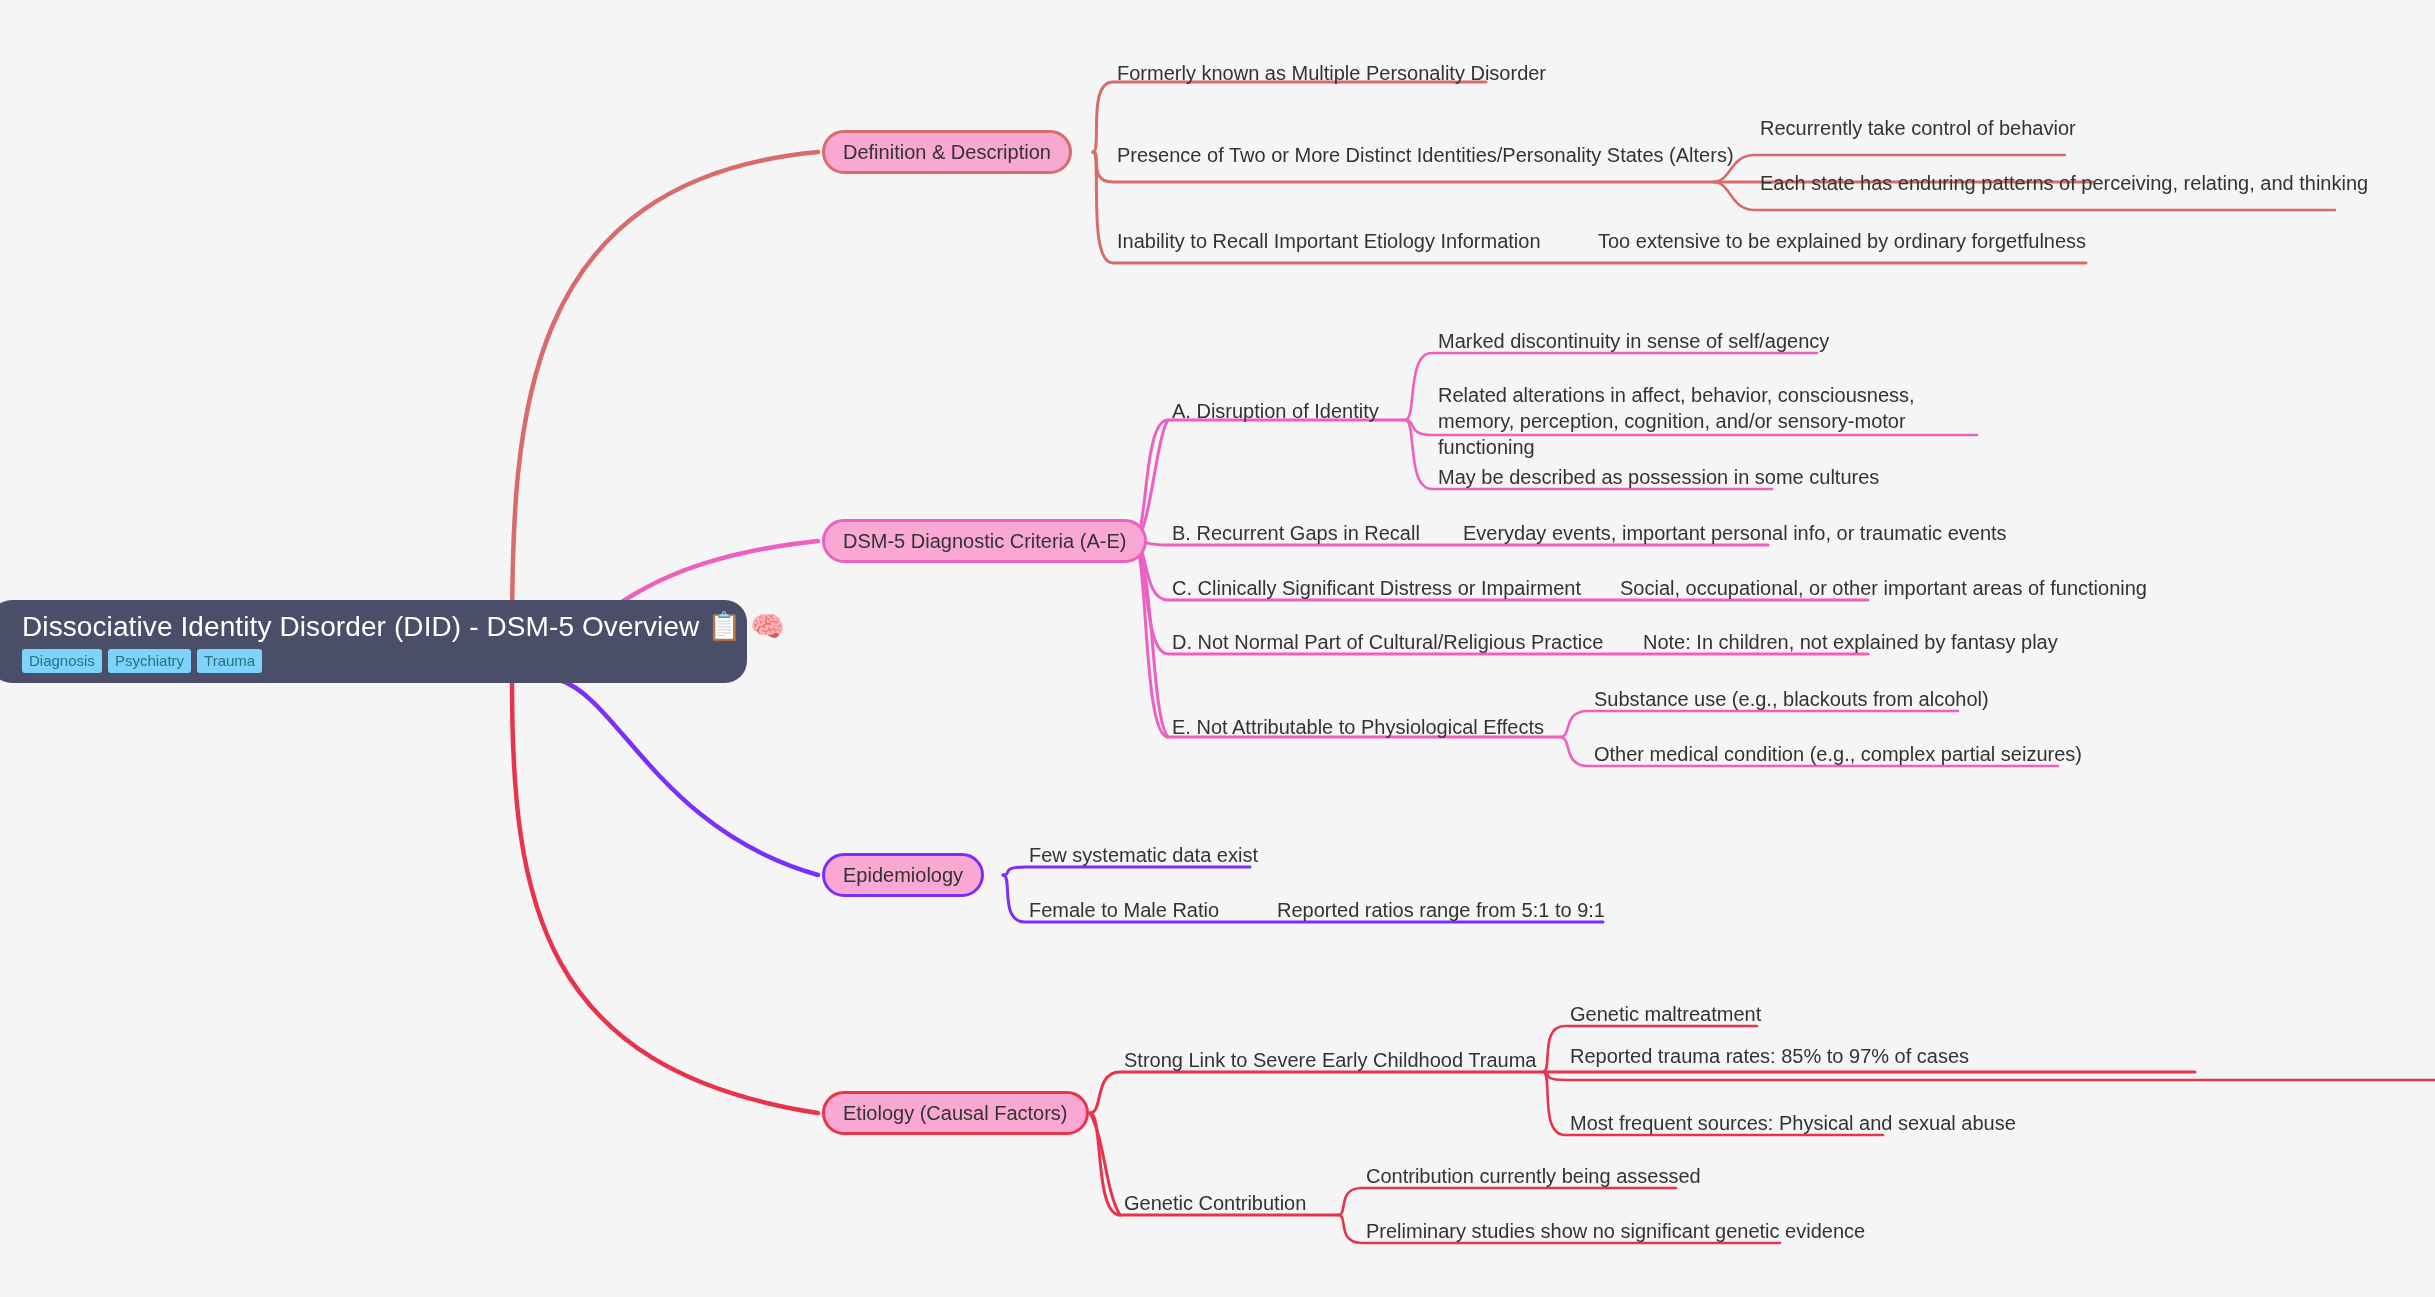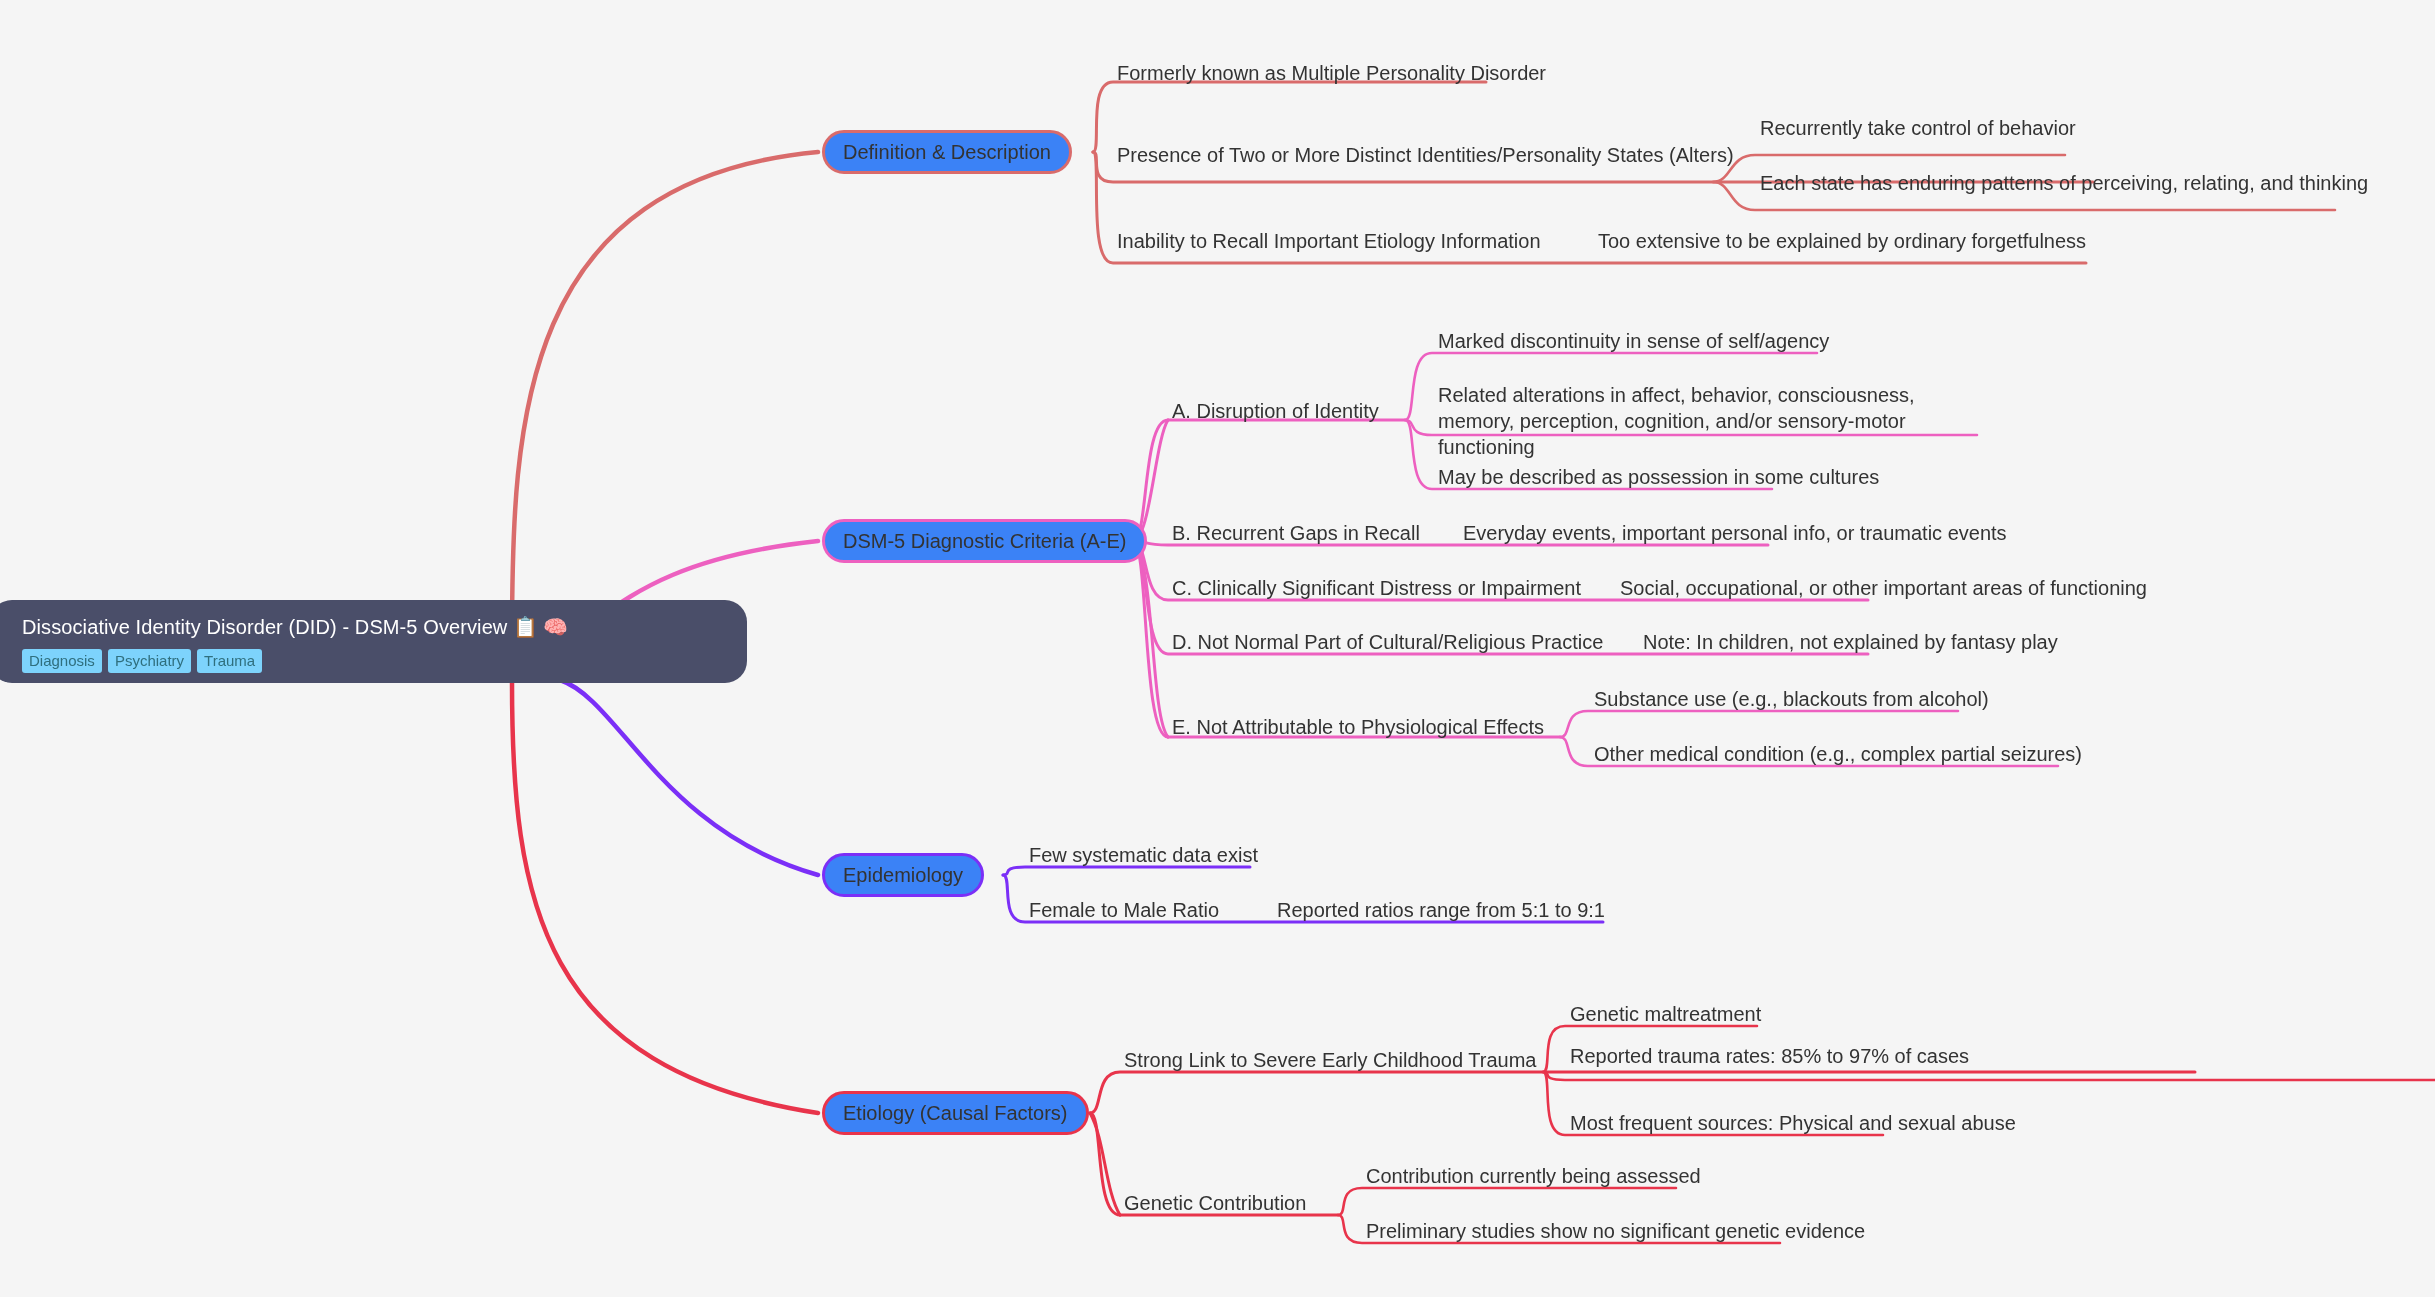--- a/index.html
+++ b/index.html
@@ -18,40 +18,40 @@
     position:absolute;
     left:-10px;top:600px;
     width:757px;height:83px;
     background:#4a4e69;
     border-radius:22px;
     box-sizing:border-box;
     padding:11px 0 0 32px;
   }
   .root-title{
     color:#ffffff;
-    font-size:20px;
+    font-size:28px;
     line-height:32px;
     letter-spacing:.1px;
     white-space:nowrap;
   }
   .root-tags{margin-top:6px;display:flex;gap:6px;}
   .tag{
     background:#7dd3fc;
     color:#2f6f7e;
     font-size:15px;
     line-height:15px;
     padding:4px 7px 5px 7px;
     border-radius:3px;
     white-space:nowrap;
   }
 
   
   .branch-node{
     position:absolute;
-    background:#3b82f6;
+    background:#f9a8d4;
     border:3px solid #000;
     border-radius:22px;
     height:44px;
     display:flex;align-items:center;justify-content:center;
     padding:0 18px;
     box-sizing:border-box;
     white-space:nowrap;
     font-size:20px;
     color:#333;
   }

